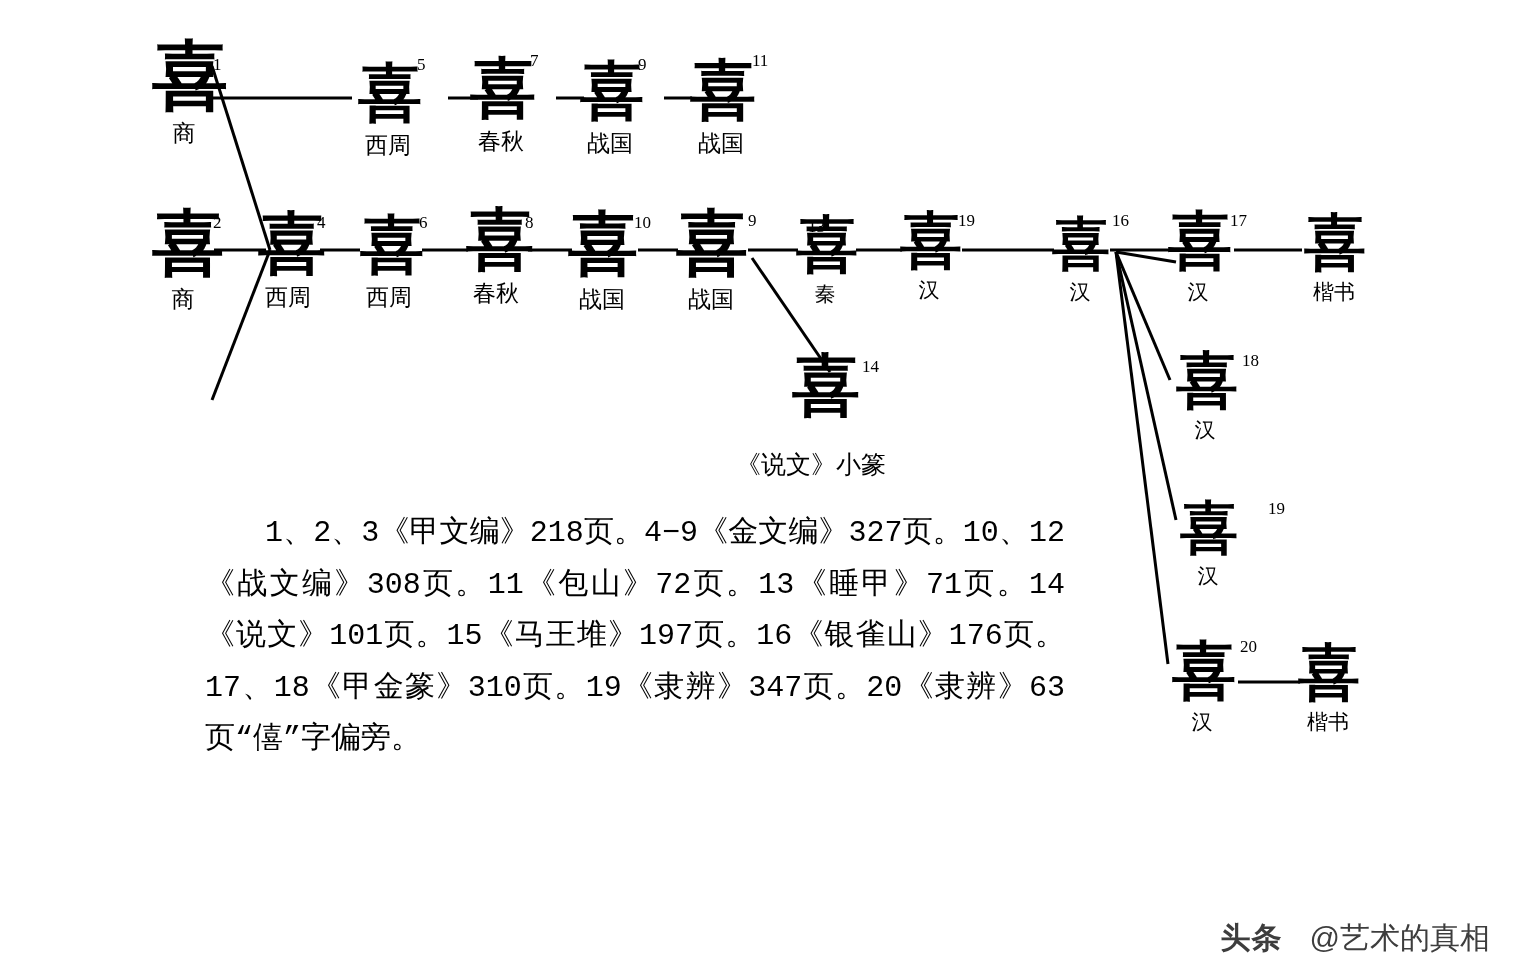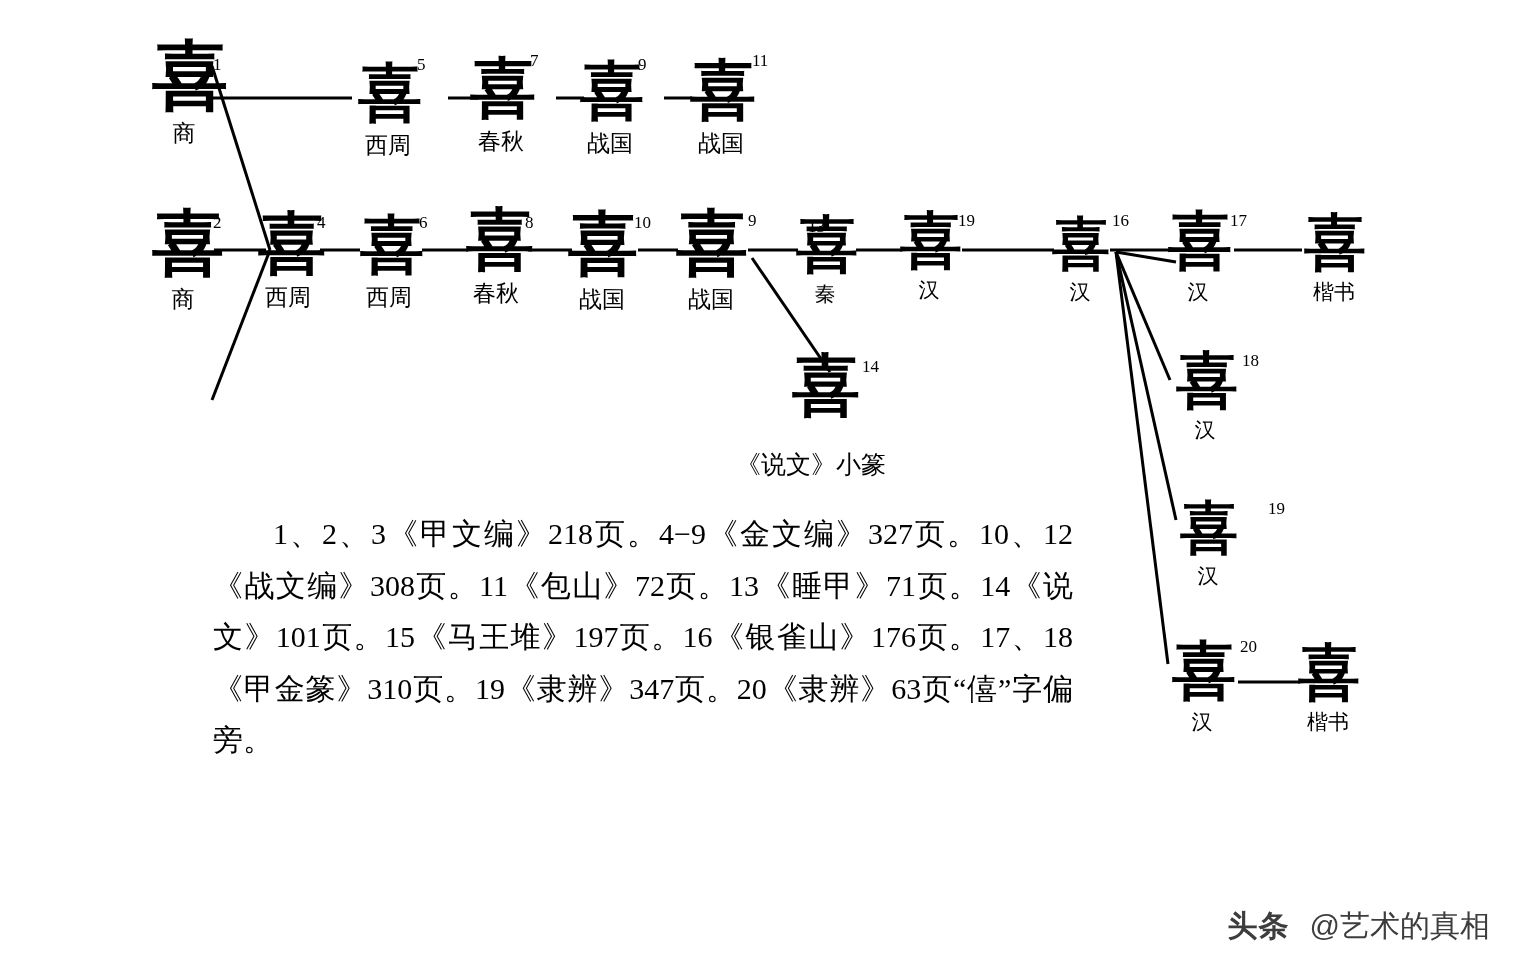--- a/index.html
+++ b/index.html
@@ -45,46 +45,46 @@
     font-size: 23px;
     font-family: "Liberation Sans", sans-serif;
     margin-top: 4px;
     white-space: nowrap;
   }
   .era-small {
     font-size: 21px;
   }
   .caption-block {
     position: absolute;
-    left: 213px;
+    left: 205px;
     top: 508px;
     width: 860px;
     font-size: 30px;
     line-height: 1.72;
     text-align: justify;
-    font-family: Liberation Serif, serif;
+    font-family: Liberation Mono, monospace;
   }
   .caption-block p {
     margin: 0;
     text-indent: 2em;
   }
   .shuowen-label {
     position: absolute;
     font-size: 25px;
     font-family: "Liberation Sans", sans-serif;
     white-space: nowrap;
     text-align: center;
   }
   #watermark {
     position: absolute;
     right: 28px;
-    bottom: 22px;
+    bottom: 10px;
     display: flex;
     align-items: flex-end;
-    gap: 20px;
+    gap: 27px;
     color: #3d3d3d;
   }
   #watermark .wm-logo {
     font-size: 30px;
     font-weight: 700;
     font-family: "Liberation Sans", sans-serif;
     letter-spacing: 1px;
   }
   #watermark .wm-name {
     font-size: 30px;

